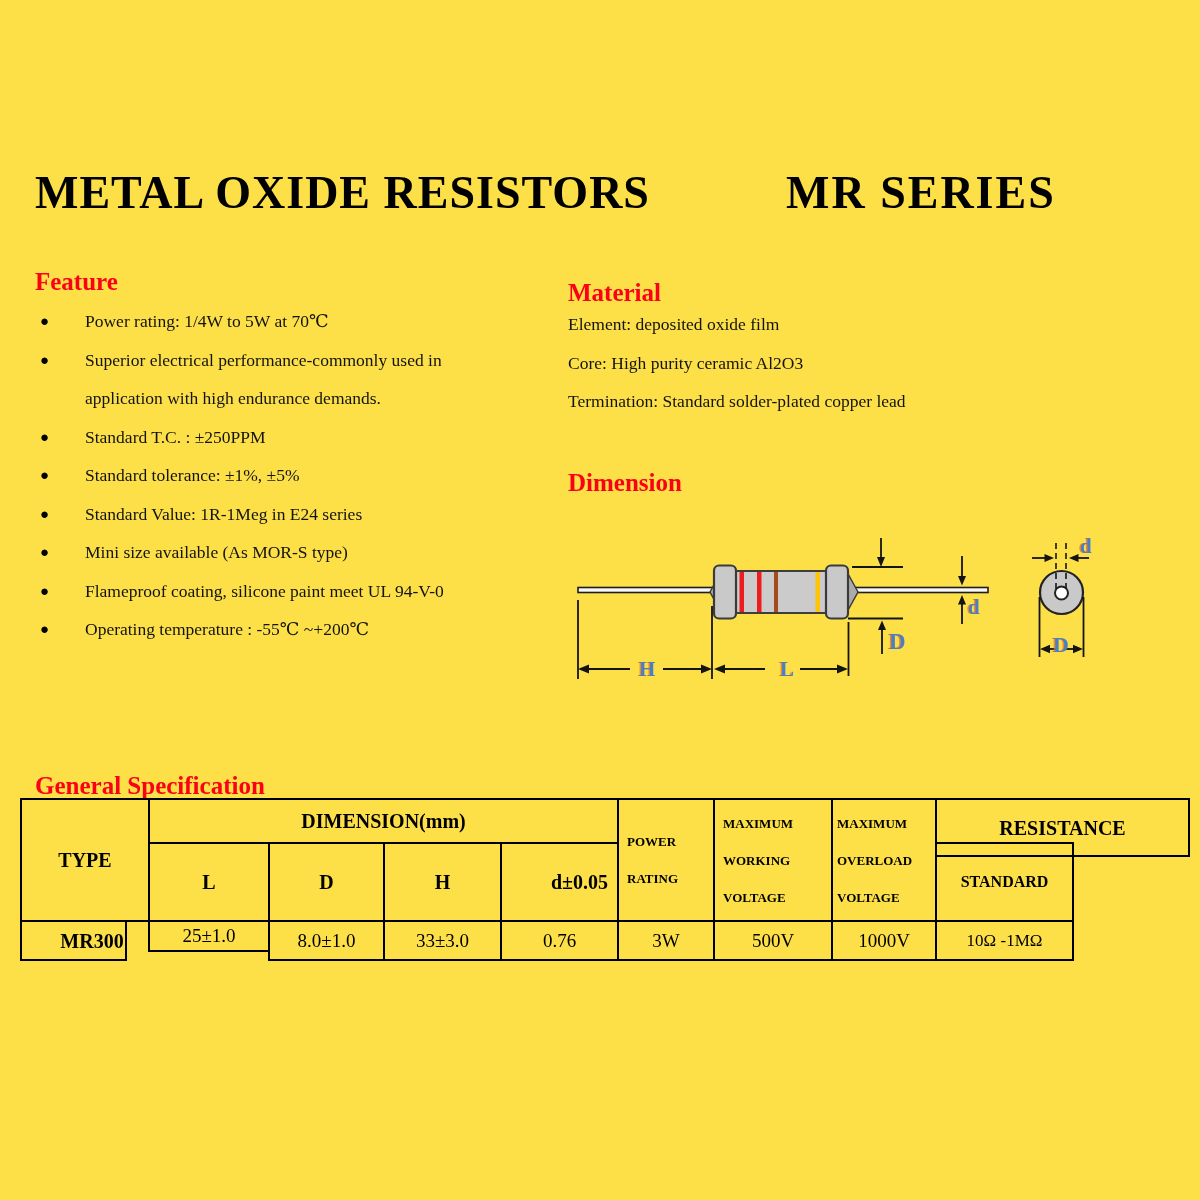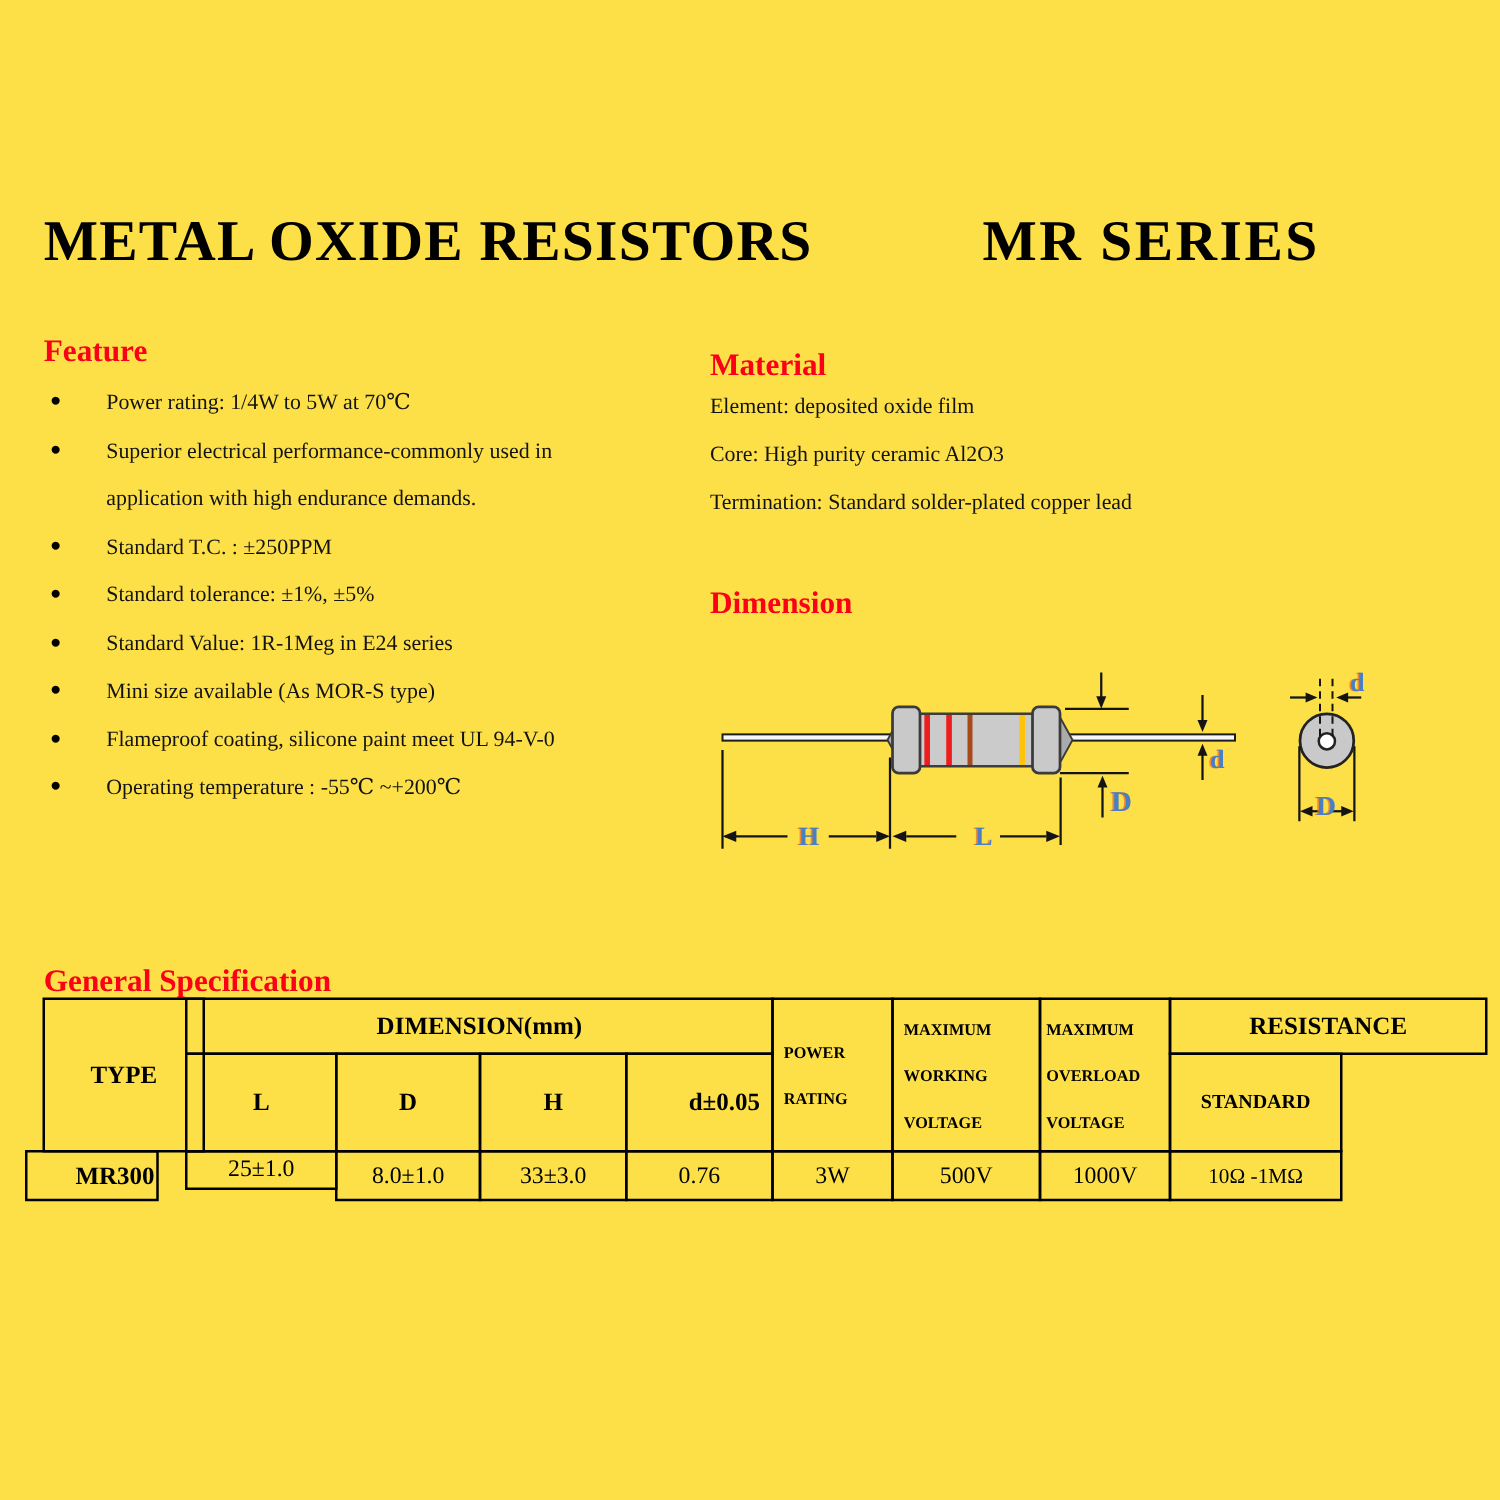--- a/index.html
+++ b/index.html
@@ -126,30 +126,30 @@
     <polygon points="1040,649 1050,644.8 1050,653.2" fill="#141414"></polygon>
     <polygon points="1083,649 1073,644.8 1073,653.2" fill="#141414"></polygon>
     <text class="dim-label" x="1080" y="553" font-size="21">d</text>
     <text class="dim-label" x="1053" y="652" font-size="22">D</text>
   </svg>
 
   <div class="abs red-head" style="left:35px;top:772px;">General Specification</div>
 
   <div class="spec-table">
 
-    <div class="cell h-big" style="left:14px;top:0;width:130px;height:124px;">TYPE</div>
+    <div class="cell h-big" style="left:0;top:0;width:130px;height:124px;">TYPE</div>
     <div class="cell h-big" style="left:128px;top:0;width:471px;height:46px;">DIMENSION(mm)</div>
     <div class="cell h-big" style="left:128px;top:44px;width:122px;height:80px;">L</div>
     <div class="cell h-big" style="left:248px;top:44px;width:117px;height:80px;">D</div>
     <div class="cell h-big" style="left:363px;top:44px;width:119px;height:80px;">H</div>
     <div class="cell h-big" style="left:480px;top:44px;width:119px;height:80px;padding-left:40px;">d±0.05</div>
     <div class="cell h-sm" style="left:597px;top:0;width:98px;height:124px;padding:0 8px;">POWER RATING</div>
     <div class="cell h-sm" style="left:693px;top:0;width:120px;height:124px;padding:0 8px;">MAXIMUM WORKING VOLTAGE</div>
     <div class="cell h-sm" style="left:811px;top:0;width:106px;height:124px;padding:0 4px;">MAXIMUM OVERLOAD VOLTAGE</div>
-    <div class="cell h-big" style="left:915px;top:0;width:255px;height:46px;">RESISTANCE</div>
+    <div class="cell h-big" style="left:915px;top:0;width:255px;height:59px;">RESISTANCE</div>
     <div class="cell h-std" style="left:915px;top:44px;width:139px;height:80px;">STANDARD</div>
 
     <div class="cell h-big" style="left:0;top:122px;width:107px;height:41px;padding-left:37px;">MR300</div>
     <div class="cell d-val" style="left:128px;top:122px;width:122px;height:32px;">25±1.0</div>
     <div class="cell d-val" style="left:248px;top:122px;width:117px;height:41px;">8.0±1.0</div>
     <div class="cell d-val" style="left:363px;top:122px;width:119px;height:41px;">33±3.0</div>
     <div class="cell d-val" style="left:480px;top:122px;width:119px;height:41px;">0.76</div>
     <div class="cell d-val" style="left:597px;top:122px;width:98px;height:41px;">3W</div>
     <div class="cell d-val" style="left:693px;top:122px;width:120px;height:41px;">500V</div>
     <div class="cell d-val" style="left:811px;top:122px;width:106px;height:41px;">1000V</div>

